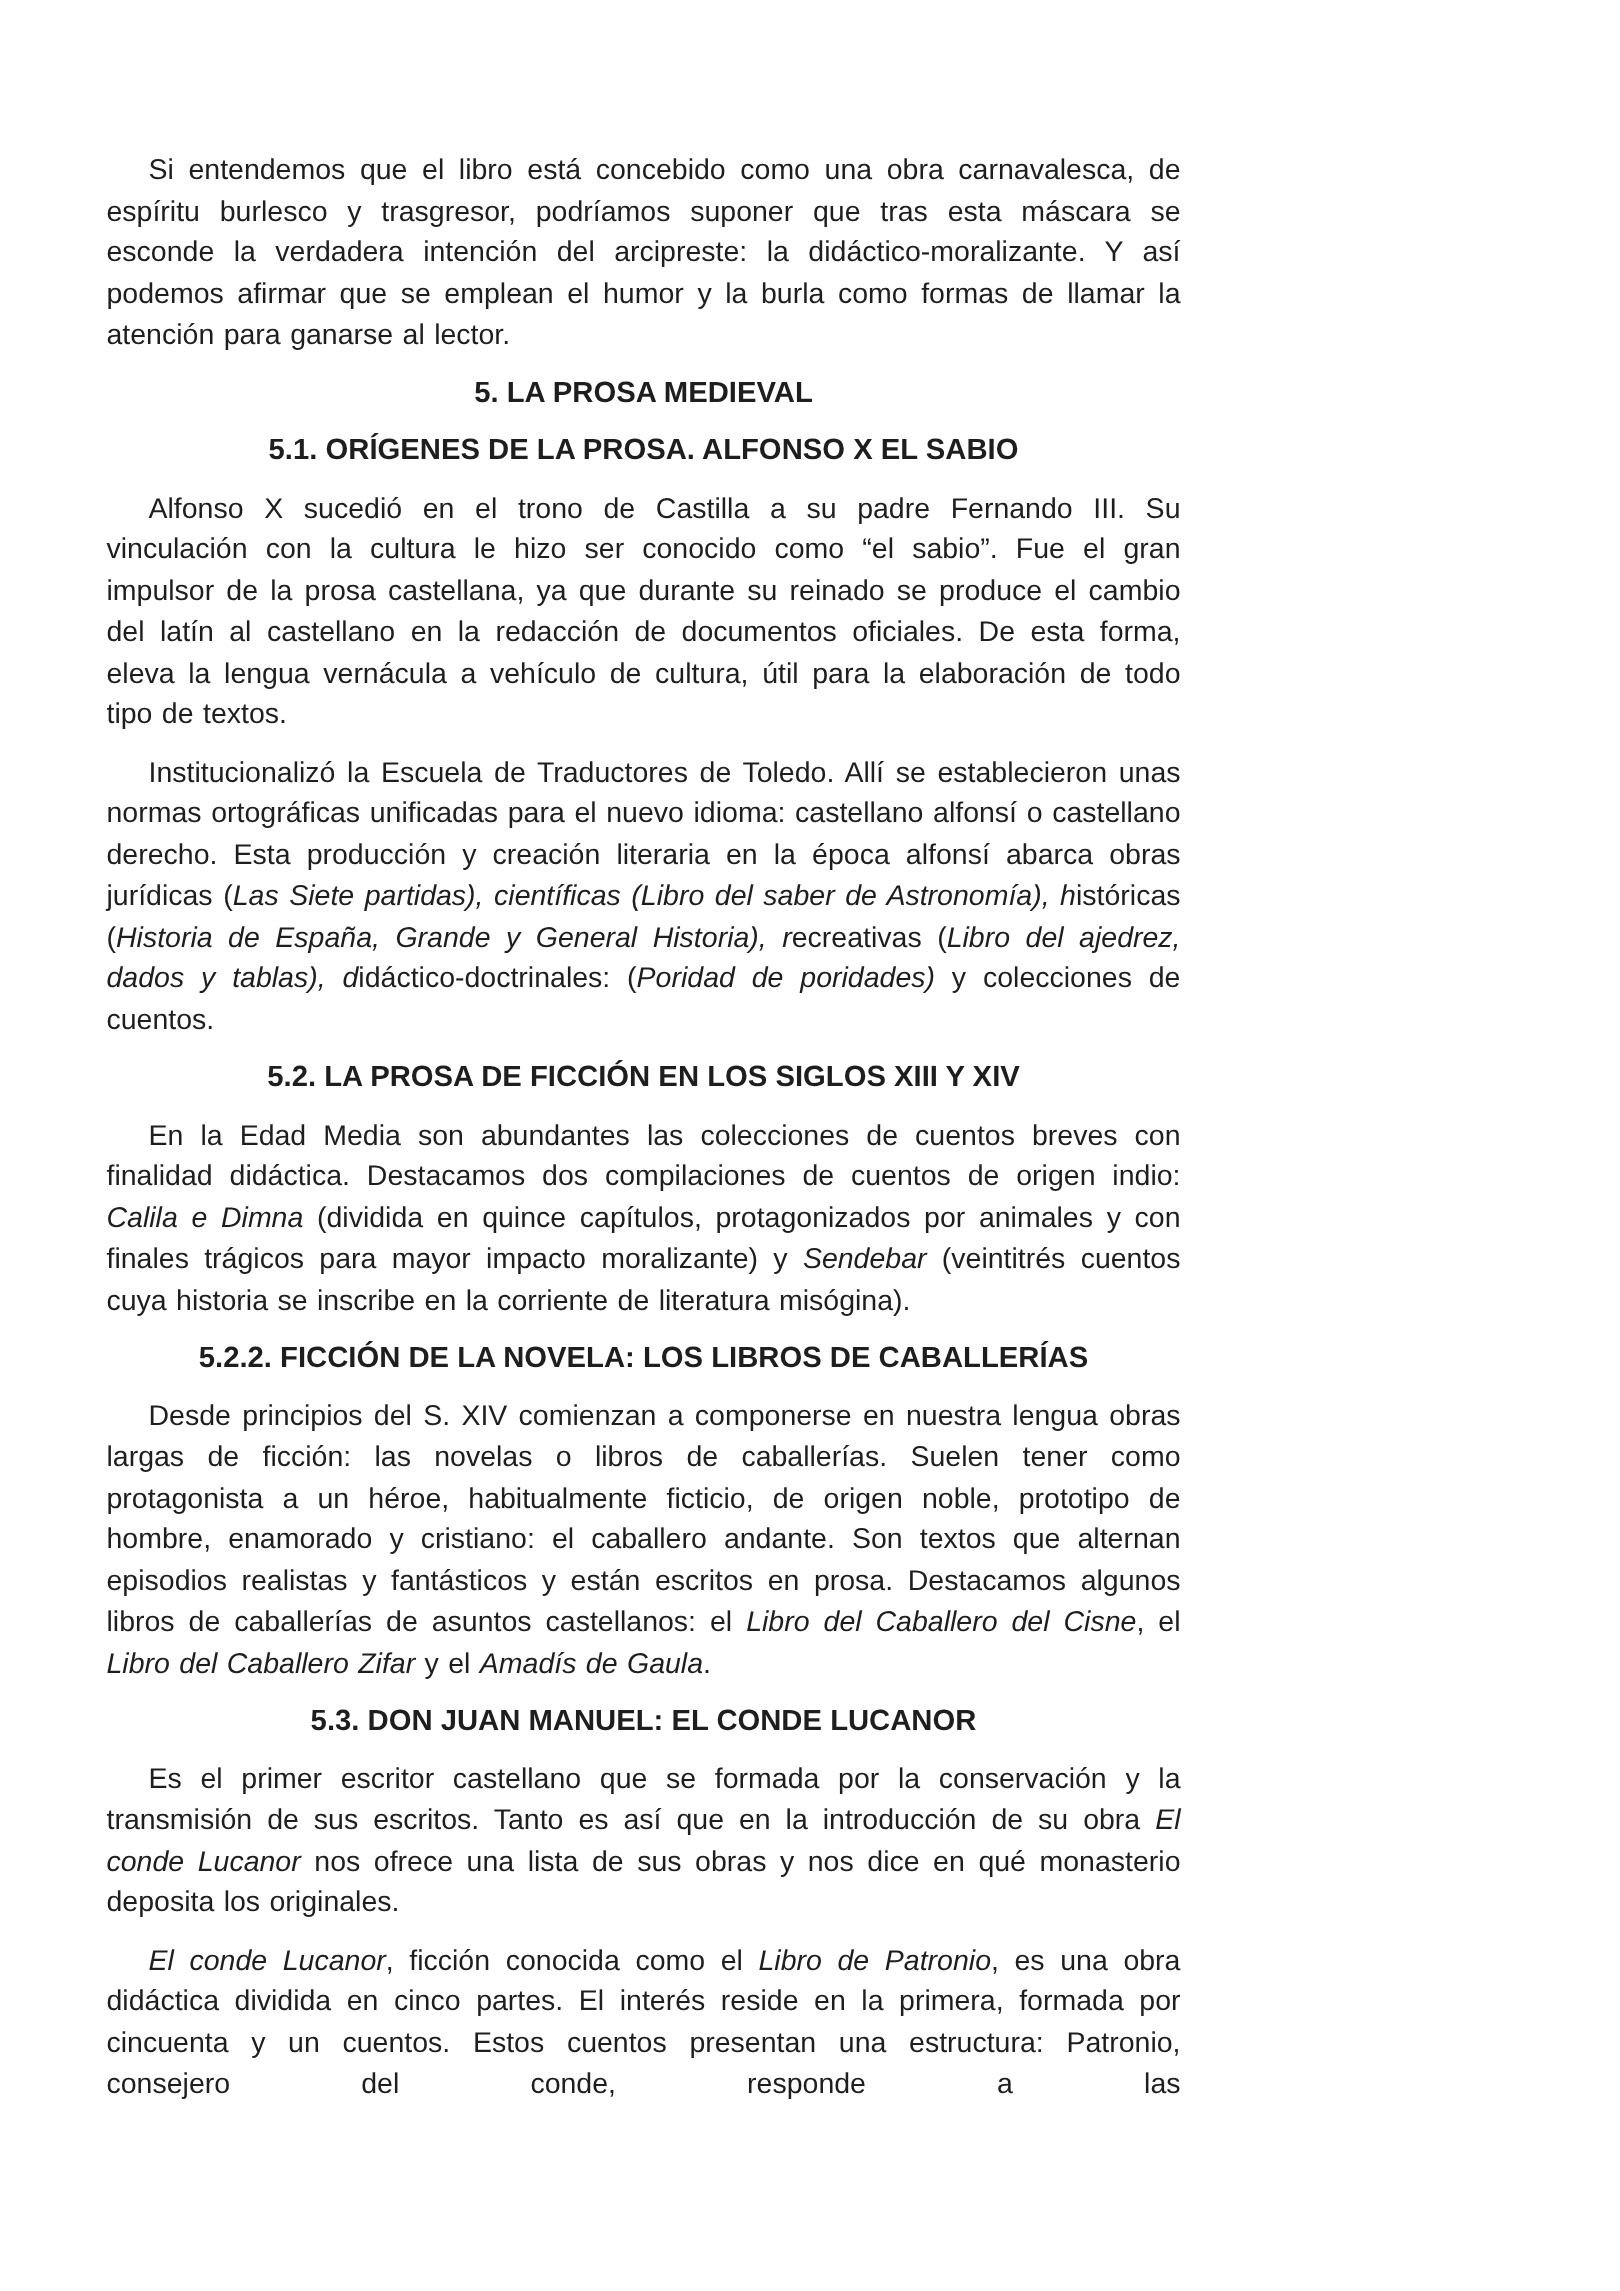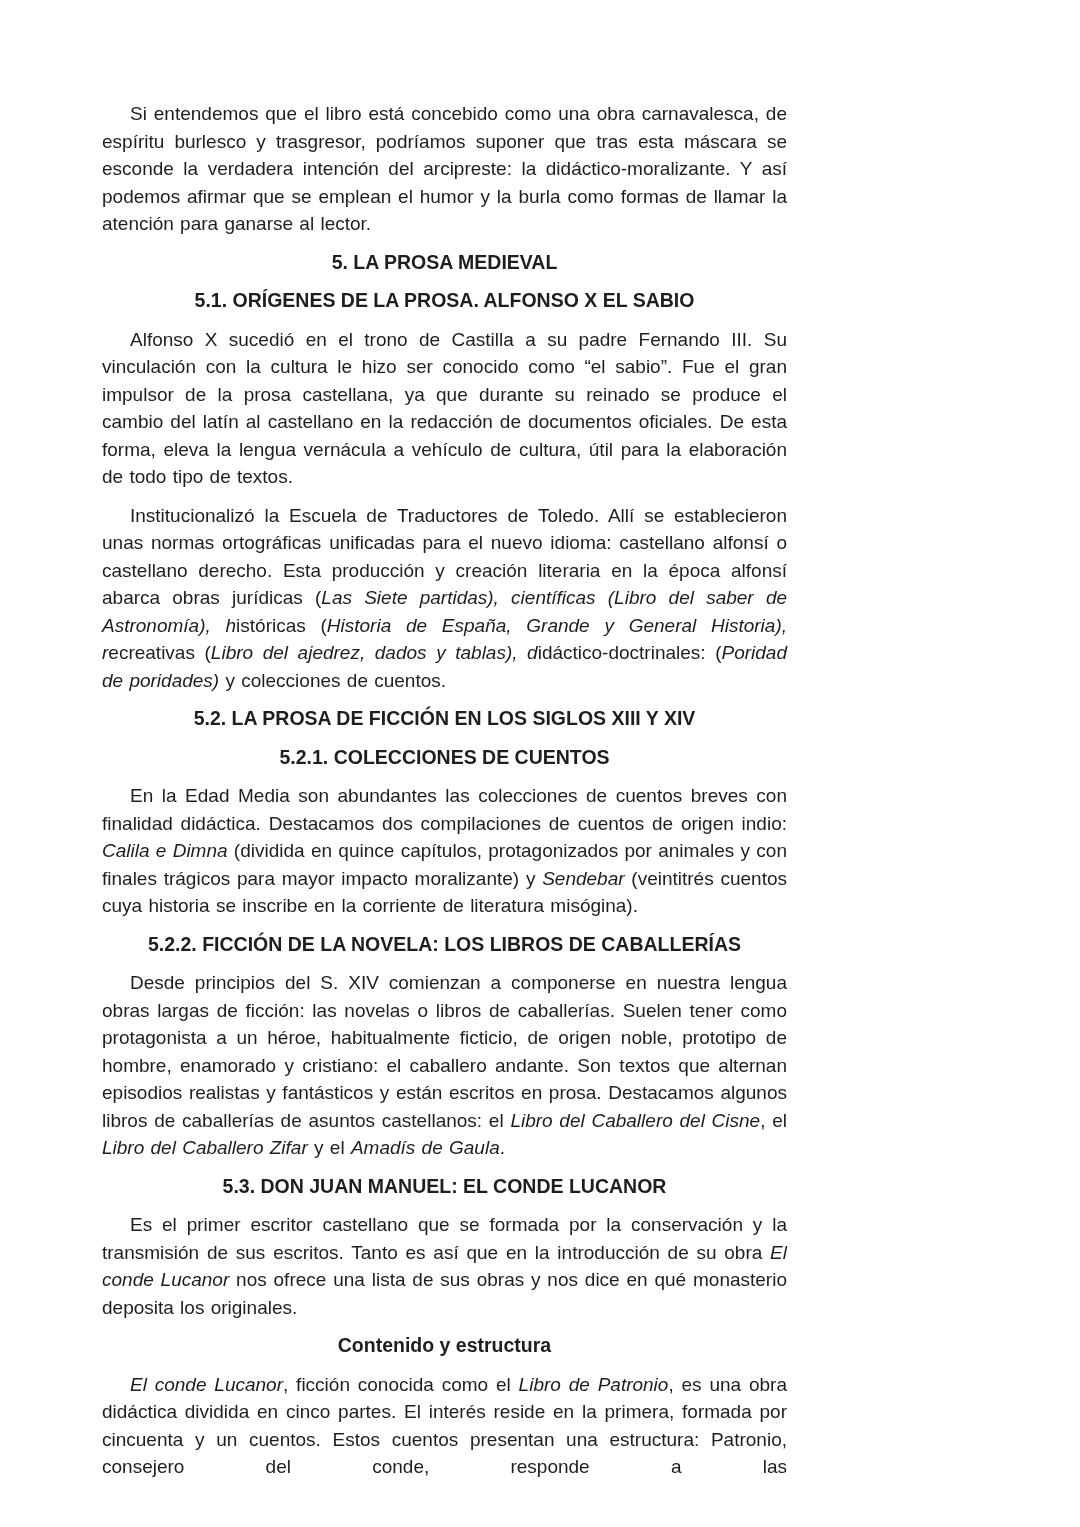--- a/index.html
+++ b/index.html
@@ -10,21 +10,21 @@
   body {
     width: 1080px;
     height: 1527px;
     overflow: hidden;
     font-family: "Liberation Sans", sans-serif;
   }
   .page {
     box-sizing: border-box;
     width: 879px;
     height: 1527px;
-    padding: 100px 92px 0 102px;
+    padding: 100px 92px 0 71px;
     background: #ffffff;
     color: #1e1e1e;
   }
   .para {
     font-size: 19px;
     line-height: 27.5px;
     text-align: justify;
     text-indent: 28px;
     margin: 0 0 11px 0;
     word-spacing: 1px;
@@ -48,21 +48,19 @@
 </head>
 <body>
 
 <div class="page" style="background: rgb(255, 255, 255); color: rgb(30, 30, 30);">
     <p class="para"><span>Si entendemos que el libro está concebido como una obra carnavalesca, de espíritu burlesco y trasgresor, podríamos suponer que tras esta máscara se esconde la verdadera intención del arcipreste: la didáctico-moralizante. Y así podemos afirmar que se emplean el humor y la burla como formas de llamar la atención para ganarse al lector.</span></p>
     <div class="heading">5. LA PROSA MEDIEVAL</div>
     <div class="heading">5.1. ORÍGENES DE LA PROSA. ALFONSO X EL SABIO</div>
     <p class="para"><span>Alfonso X sucedió en el trono de Castilla a su padre Fernando III. Su vinculación con la cultura le hizo ser conocido como “el sabio”. Fue el gran impulsor de la prosa castellana, ya que durante su reinado se produce el cambio del latín al castellano en la redacción de documentos oficiales. De esta forma, eleva la lengua vernácula a vehículo de cultura, útil para la elaboración de todo tipo de textos.</span></p>
     <p class="para"><span>Institucionalizó la Escuela de Traductores de Toledo. Allí se establecieron unas normas ortográficas unificadas para el nuevo idioma: castellano alfonsí o castellano derecho. Esta producción y creación literaria en la época alfonsí abarca obras jurídicas (</span><span class="it">Las Siete partidas),</span><span> </span><span class="it">científicas (Libro del saber de Astronomía), h</span><span>istóricas (</span><span class="it">Historia de España, Grande y General Historia), r</span><span>ecreativas (</span><span class="it">Libro del ajedrez, dados y tablas), d</span><span>idáctico-doctrinales: (</span><span class="it">Poridad de poridades)</span><span> y colecciones de cuentos.</span></p>
     <div class="heading">5.2. LA PROSA DE FICCIÓN EN LOS SIGLOS XIII Y XIV</div>
-    <div class="heading">5.2.1. COLECCIONES DE CUENTOS</div>
     <p class="para"><span>En la Edad Media son abundantes las colecciones de cuentos breves con finalidad didáctica. Destacamos dos compilaciones de cuentos de origen indio: </span><span class="it">Calila e Dimna</span><span> (dividida en quince capítulos, protagonizados por animales y con finales trágicos para mayor impacto moralizante) y </span><span class="it">Sendebar</span><span> (veintitrés cuentos cuya historia se inscribe en la corriente de literatura misógina).</span></p>
     <div class="heading">5.2.2. FICCIÓN DE LA NOVELA: LOS LIBROS DE CABALLERÍAS</div>
     <p class="para"><span>Desde principios del S. XIV comienzan a componerse en nuestra lengua obras largas de ficción: las novelas o libros de caballerías. Suelen tener como protagonista a un héroe, habitualmente ficticio, de origen noble, prototipo de hombre, enamorado y cristiano: el caballero andante. Son textos que alternan episodios realistas y fantásticos y están escritos en prosa. Destacamos algunos libros de caballerías de asuntos castellanos: el </span><span class="it">Libro del Caballero del Cisne</span><span>, el </span><span class="it">Libro del Caballero Zifar</span><span> y el </span><span class="it">Amadís de Gaula</span><span>.</span></p>
     <div class="heading">5.3. DON JUAN MANUEL: EL CONDE LUCANOR</div>
     <p class="para"><span>Es el primer escritor castellano que se formada por la conservación y la transmisión de sus escritos. Tanto es así que en la introducción de su obra </span><span class="it">El conde Lucanor</span><span> nos ofrece una lista de sus obras y nos dice en qué monasterio deposita los originales.</span></p>
-    <div class="heading">Contenido y estructura</div>
     <p class="para cont"><span class="it">El conde Lucanor</span><span>, ficción conocida como el </span><span class="it">Libro de Patronio</span><span>, es una obra didáctica dividida en cinco partes. El interés reside en la primera, formada por cincuenta y un cuentos. Estos cuentos presentan una estructura: Patronio, consejero del conde, responde a las</span></p>
   </div>
 
 </body></html>

